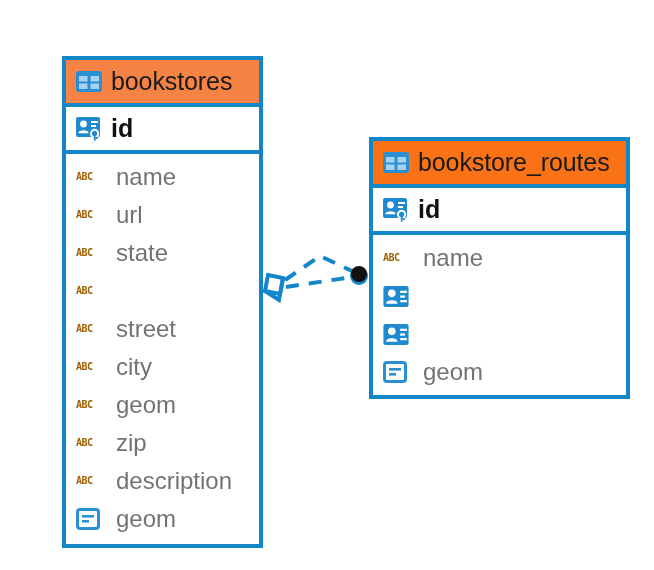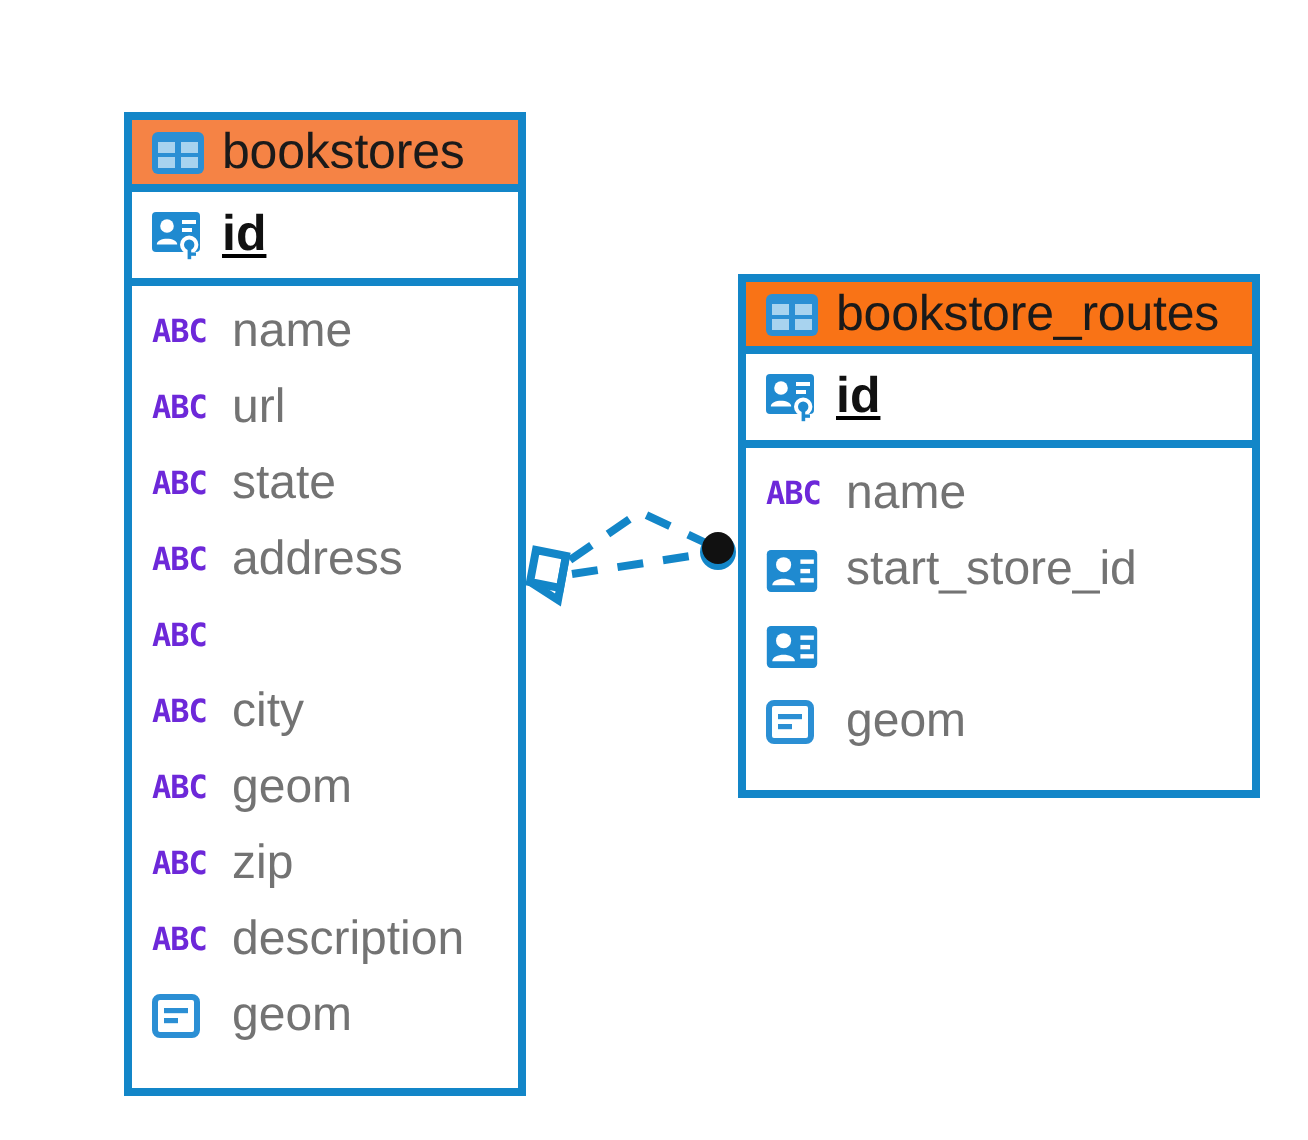--- a/index.html
+++ b/index.html
@@ -15,39 +15,38 @@
   .entity{
     position:absolute;
     background:#ffffff;
     border:4px solid #1386c8;
     box-sizing:border-box;
   }
   .entity-header{
     display:flex;align-items:center;
     gap:9px;
     padding:0 10px;
-    height:36px;
+    height:47px;
     box-sizing:border-box;
     border-bottom:4px solid #1386c8;
   }
   .entity-header .title{
     font-size:25px;
     color:#1a1a1a;
     letter-spacing:-0.1px;
     white-space:nowrap;
   }
   .pk-row{
     display:flex;align-items:center;
     gap:8px;
     padding:0 10px;
     height:47px;
     box-sizing:border-box;
     border-bottom:4px solid #1386c8;
     background:#ffffff;
-    text-decoration:underline;
   }
   .pk-row .fname{
     font-size:25px;font-weight:bold;color:#111111;
   }
   .field-list{padding:4px 0 6px 0;}
   .field-row{
     display:flex;align-items:center;
     gap:8px;
     padding:0 10px;
     height:38px;
@@ -57,22 +56,22 @@
     font-size:24px;color:#737373;white-space:nowrap;
   }
 
   
   .ico{flex:0 0 auto;display:block;}
 
   .abc{
     flex:0 0 auto;
     font-family:"DejaVu Sans Mono","Liberation Mono",monospace;
     font-weight:bold;
-    font-size:16px;
-    color:#6d28d9;
+    font-size:10px;
+    color:#a16207;
     letter-spacing:-0.5px;
     width:32px;
     line-height:1;
   }
 
   
   .connector{position:absolute;left:0;top:0;pointer-events:none;}
 </style>
 </head>
 <body>
@@ -135,25 +134,25 @@
         <span class="fname">url</span>
       </div>
 
       <div class="field-row">
         <span class="abc">ABC</span>
         <span class="fname">state</span>
       </div>
 
       <div class="field-row">
         <span class="abc">ABC</span>
-        <span class="fname">address</span>
-      </div>
-
-      <div class="field-row">
-        <span class="abc">ABC</span>
+      </div>
+
+      <div class="field-row">
+        <span class="abc">ABC</span>
+        <span class="fname">street</span>
       </div>
 
       <div class="field-row">
         <span class="abc">ABC</span>
         <span class="fname">city</span>
       </div>
 
       <div class="field-row">
         <span class="abc">ABC</span>
         <span class="fname">geom</span>
@@ -217,21 +216,20 @@
 
       <div class="field-row">
         <svg class="ico" width="26" height="21" viewBox="0 0 24 20" style="margin-right:6px;">
           <rect x="0" y="0" width="24" height="20" rx="2" fill="#1f8ad0"></rect>
           <circle cx="8" cy="7" r="3.6" fill="#ffffff"></circle>
           <path d="M 2.6 16.8 C 2.6 12.6 13.4 12.6 13.4 16.8 Z" fill="#ffffff"></path>
           <rect x="16" y="4.5" width="6.4" height="2.1" fill="#ffffff"></rect>
           <rect x="16" y="9" width="4.6" height="2.1" fill="#ffffff"></rect>
           <rect x="16" y="13.4" width="6.4" height="2.1" fill="#ffffff"></rect>
         </svg>
-        <span class="fname">start_store_id</span>
       </div>
 
       <div class="field-row">
         <svg class="ico" width="26" height="21" viewBox="0 0 24 20" style="margin-right:6px;">
           <rect x="0" y="0" width="24" height="20" rx="2" fill="#1f8ad0"></rect>
           <circle cx="8" cy="7" r="3.6" fill="#ffffff"></circle>
           <path d="M 2.6 16.8 C 2.6 12.6 13.4 12.6 13.4 16.8 Z" fill="#ffffff"></path>
           <rect x="16" y="4.5" width="6.4" height="2.1" fill="#ffffff"></rect>
           <rect x="16" y="9" width="4.6" height="2.1" fill="#ffffff"></rect>
           <rect x="16" y="13.4" width="6.4" height="2.1" fill="#ffffff"></rect>

